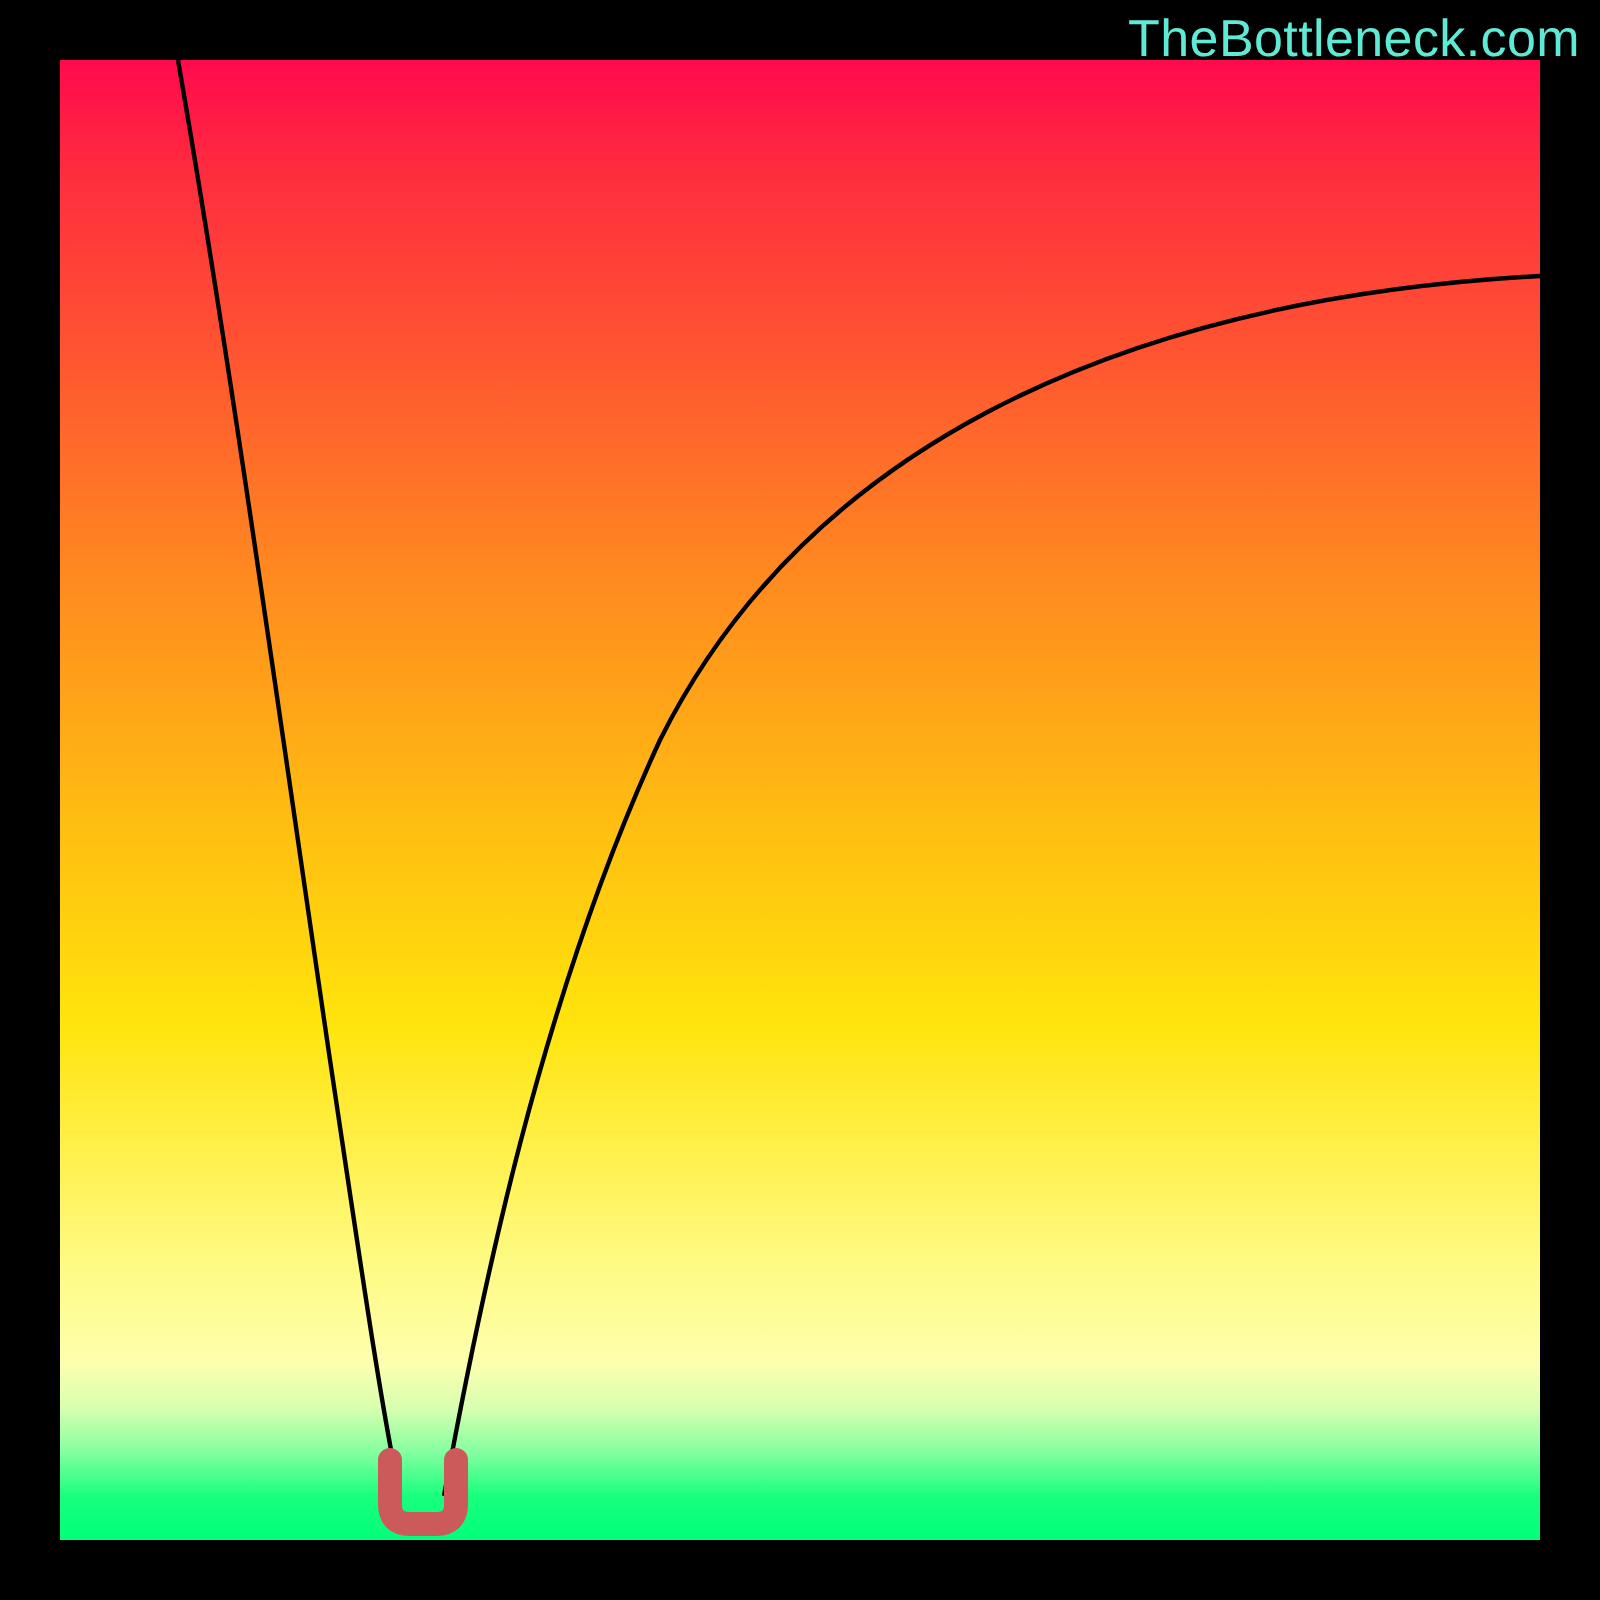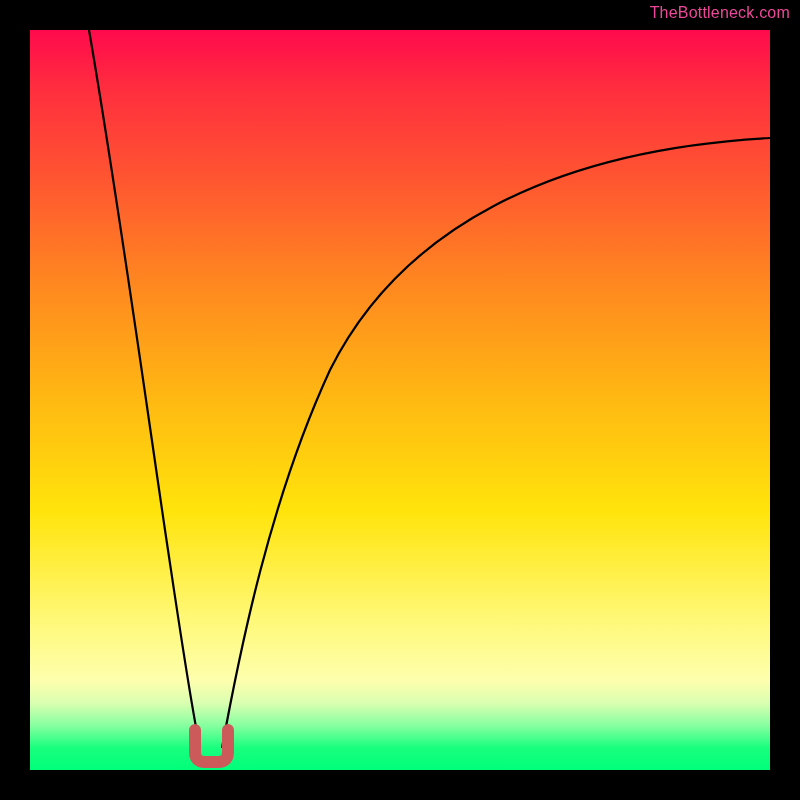--- a/index.html
+++ b/index.html
@@ -45,22 +45,22 @@
       #d9ffb0 91%,
       #86ffa0 94%,
       #19ff7e 97%,
       #00ff7a 100%
     );
   }
   .watermark {
     position: absolute;
     top: 4px;
     right: 10px;
-    color: #ec4899;
-    font-size: 16px;
+    color: #5eead4;
+    font-size: 26px;
     font-weight: 500;
     letter-spacing: 0.2px;
     user-select: none;
   }
   svg.curves {
     position: absolute;
     top: 0; left: 0;
     width: 740px;
     height: 740px;
   }

